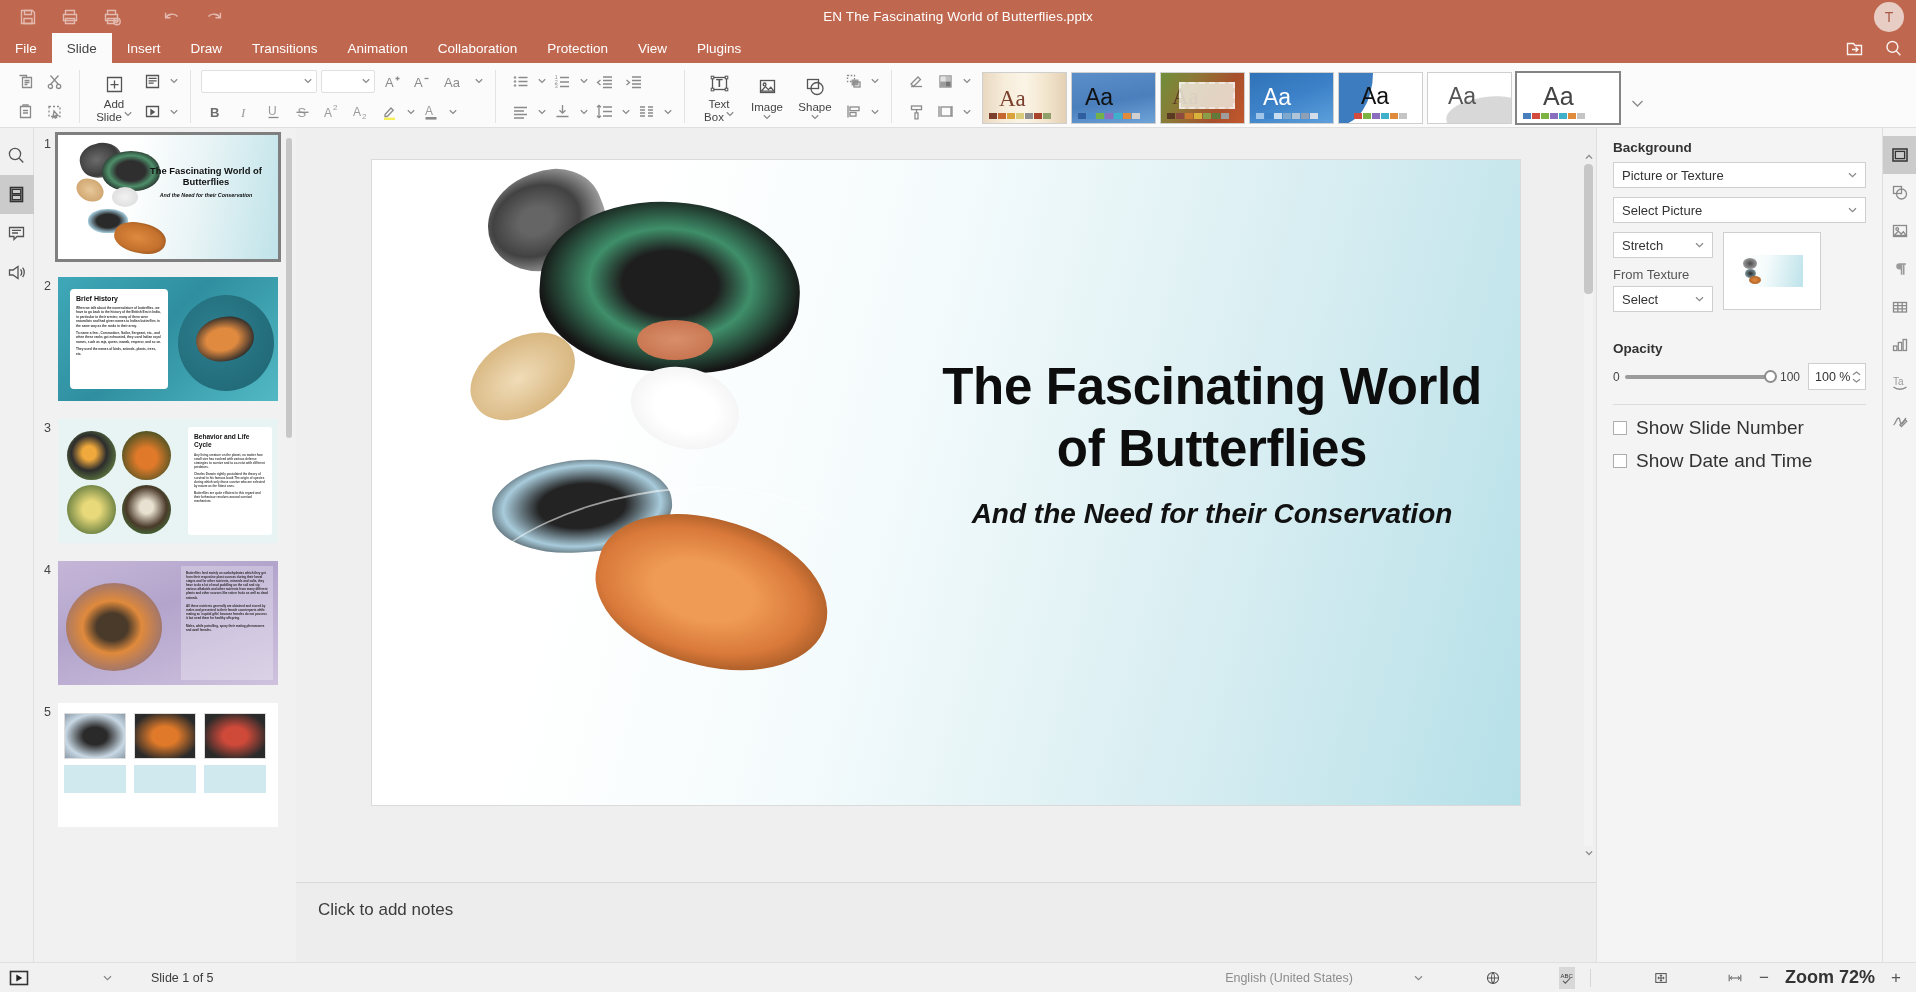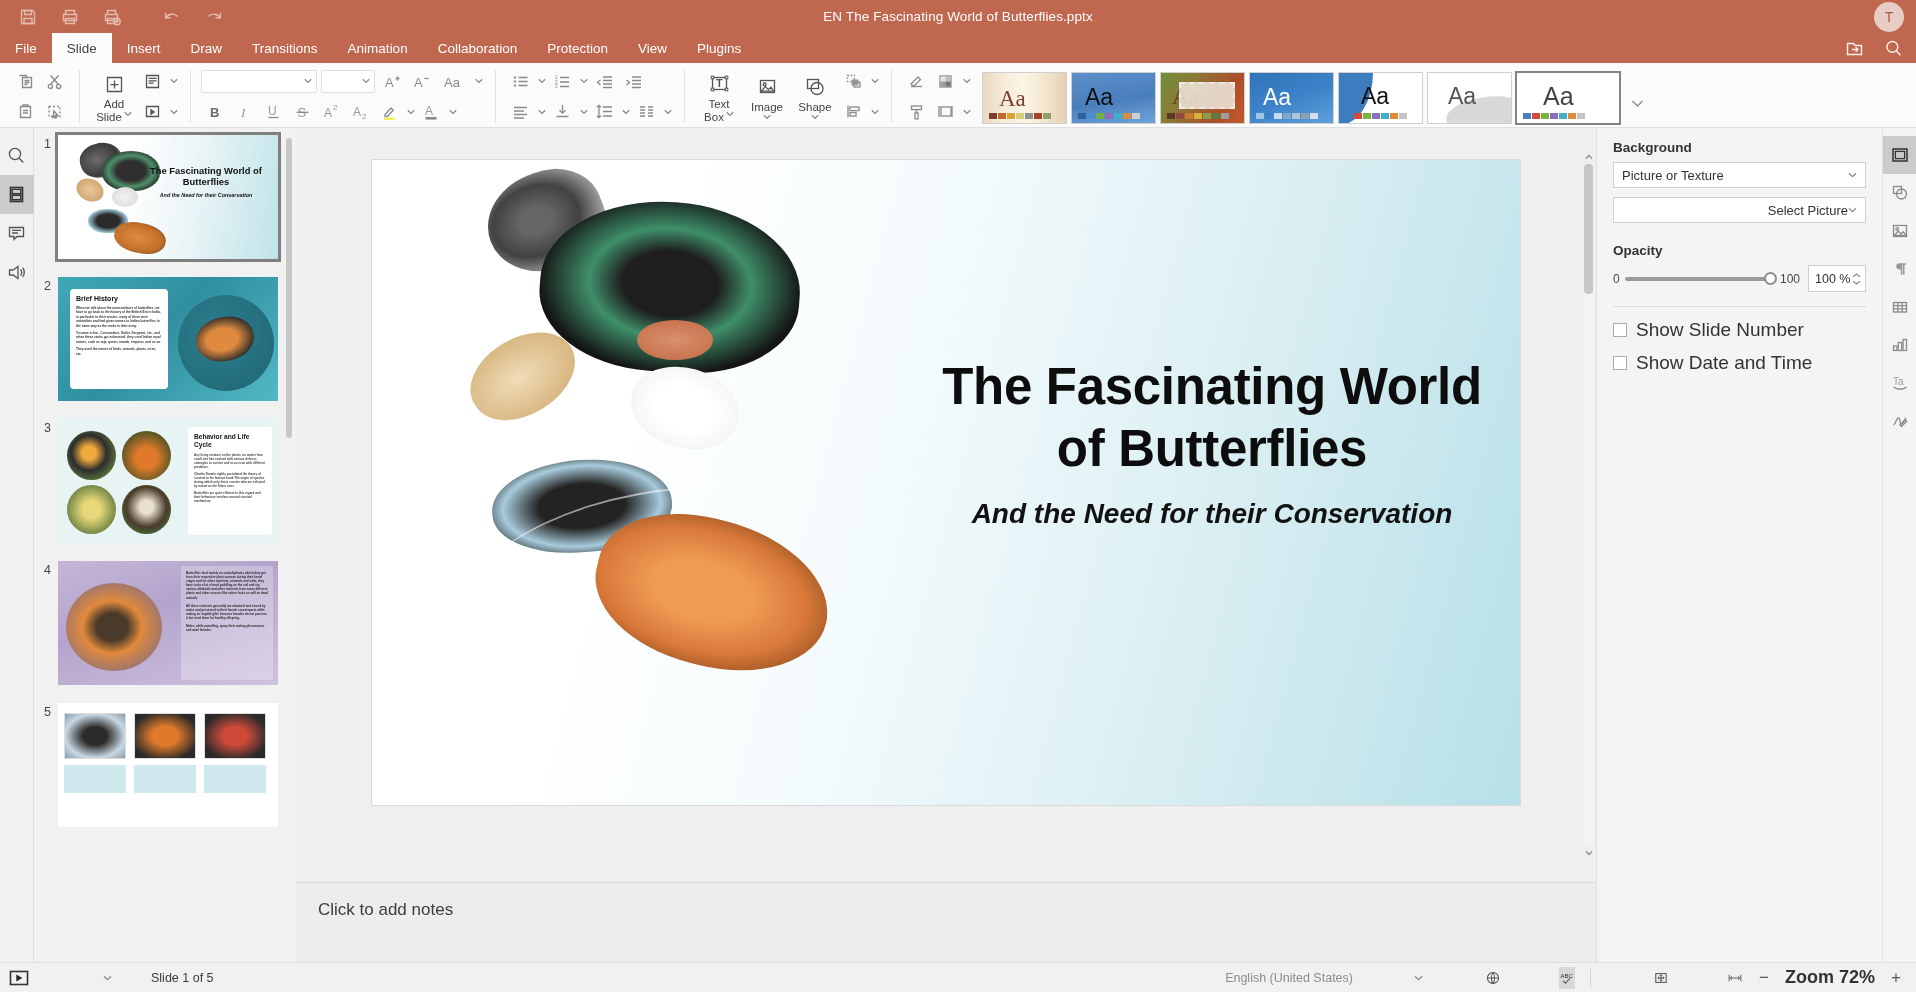--- a/index.html
+++ b/index.html
@@ -184,21 +184,21 @@
     width: 286px; background: #f4f4f4; border-left: 1px solid #dfdfdf;
     padding: 12px 16px 0 16px; flex: 0 0 286px;
   }
   .rp-h { font-size: 13.5px; font-weight: bold; color: #333; margin-bottom: 7px; }
   .rp-select {
     width: 100%; height: 26px; background: #fff; border: 1px solid #cfcfcf;
     display: flex; align-items: center; padding: 0 8px; font-size: 13px; color: #333;
     margin-bottom: 9px; position: relative;
   }
   .rp-select .sv { flex: 1 1 auto; }
-  .rp-select.center .sv { text-align: right; }
+  .rp-select.center .sv { text-align: left; }
   .rp-row { display: flex; gap: 10px; margin-bottom: 6px; }
   .rp-left { width: 100px; }
   .rp-select.sm { width: 100px; }
   .rp-preview {
     width: 98px; height: 78px; background: #fff; border: 1px solid #cfcfcf;
     display: flex; align-items: center; justify-content: center; position: relative; overflow:hidden;
   }
   .prev-img { width: 62px; height: 32px; background: linear-gradient(100deg,#ffffff 0%,#f5fbfc 40%,#bde3ea 100%); position:relative; }
   .rp-label { font-size: 13px; color: #555; margin: 8px 0 4px 0; }
   .opacity-row { display: flex; align-items: center; gap: 8px; margin-top: 4px; }
@@ -977,20 +977,44 @@
           </svg>
       </div>
 
       <div class="rp-select center">
         <span class="sv">Select Picture</span>
         <svg width="9" height="6" viewBox="0 0 9 6">
             <path class="g" d="M1 1.3L4.5 4.6 8 1.3"></path>
           </svg>
       </div>
 
+      <div class="rp-row">
+        <div class="rp-left">
+          <div class="rp-select sm">
+            <span class="sv">Stretch</span>
+            <svg width="9" height="6" viewBox="0 0 9 6">
+                <path class="g" d="M1 1.3L4.5 4.6 8 1.3"></path>
+              </svg>
+          </div>
+          <div class="rp-label">From Texture</div>
+          <div class="rp-select sm">
+            <span class="sv">Select</span>
+            <svg width="9" height="6" viewBox="0 0 9 6">
+                <path class="g" d="M1 1.3L4.5 4.6 8 1.3"></path>
+              </svg>
+          </div>
+        </div>
+        <div class="rp-preview">
+          <div class="prev-img">
+            <span style="position:absolute; left:2px; top:3px; width:14px; height:11px; background:radial-gradient(ellipse,#4a4a4a,#bdbdbd); border-radius:50%;"></span>
+            <span style="position:absolute; left:4px; top:14px; width:11px; height:9px; background:radial-gradient(ellipse,#2a2a2a,#9fc0cc); border-radius:50%;"></span>
+            <span style="position:absolute; left:8px; top:21px; width:12px; height:8px; background:radial-gradient(ellipse,#e08a40,#a0551c); border-radius:50%;"></span>
+          </div>
+        </div>
+      </div>
 
       <div class="rp-h" style="margin-top:20px;">Opacity</div>
       <div class="opacity-row">
         <div class="slider-wrap">
           <span>0</span>
           <span class="track">
               <span class="knob"></span>
             </span>
           <span>100</span>
         </div>

